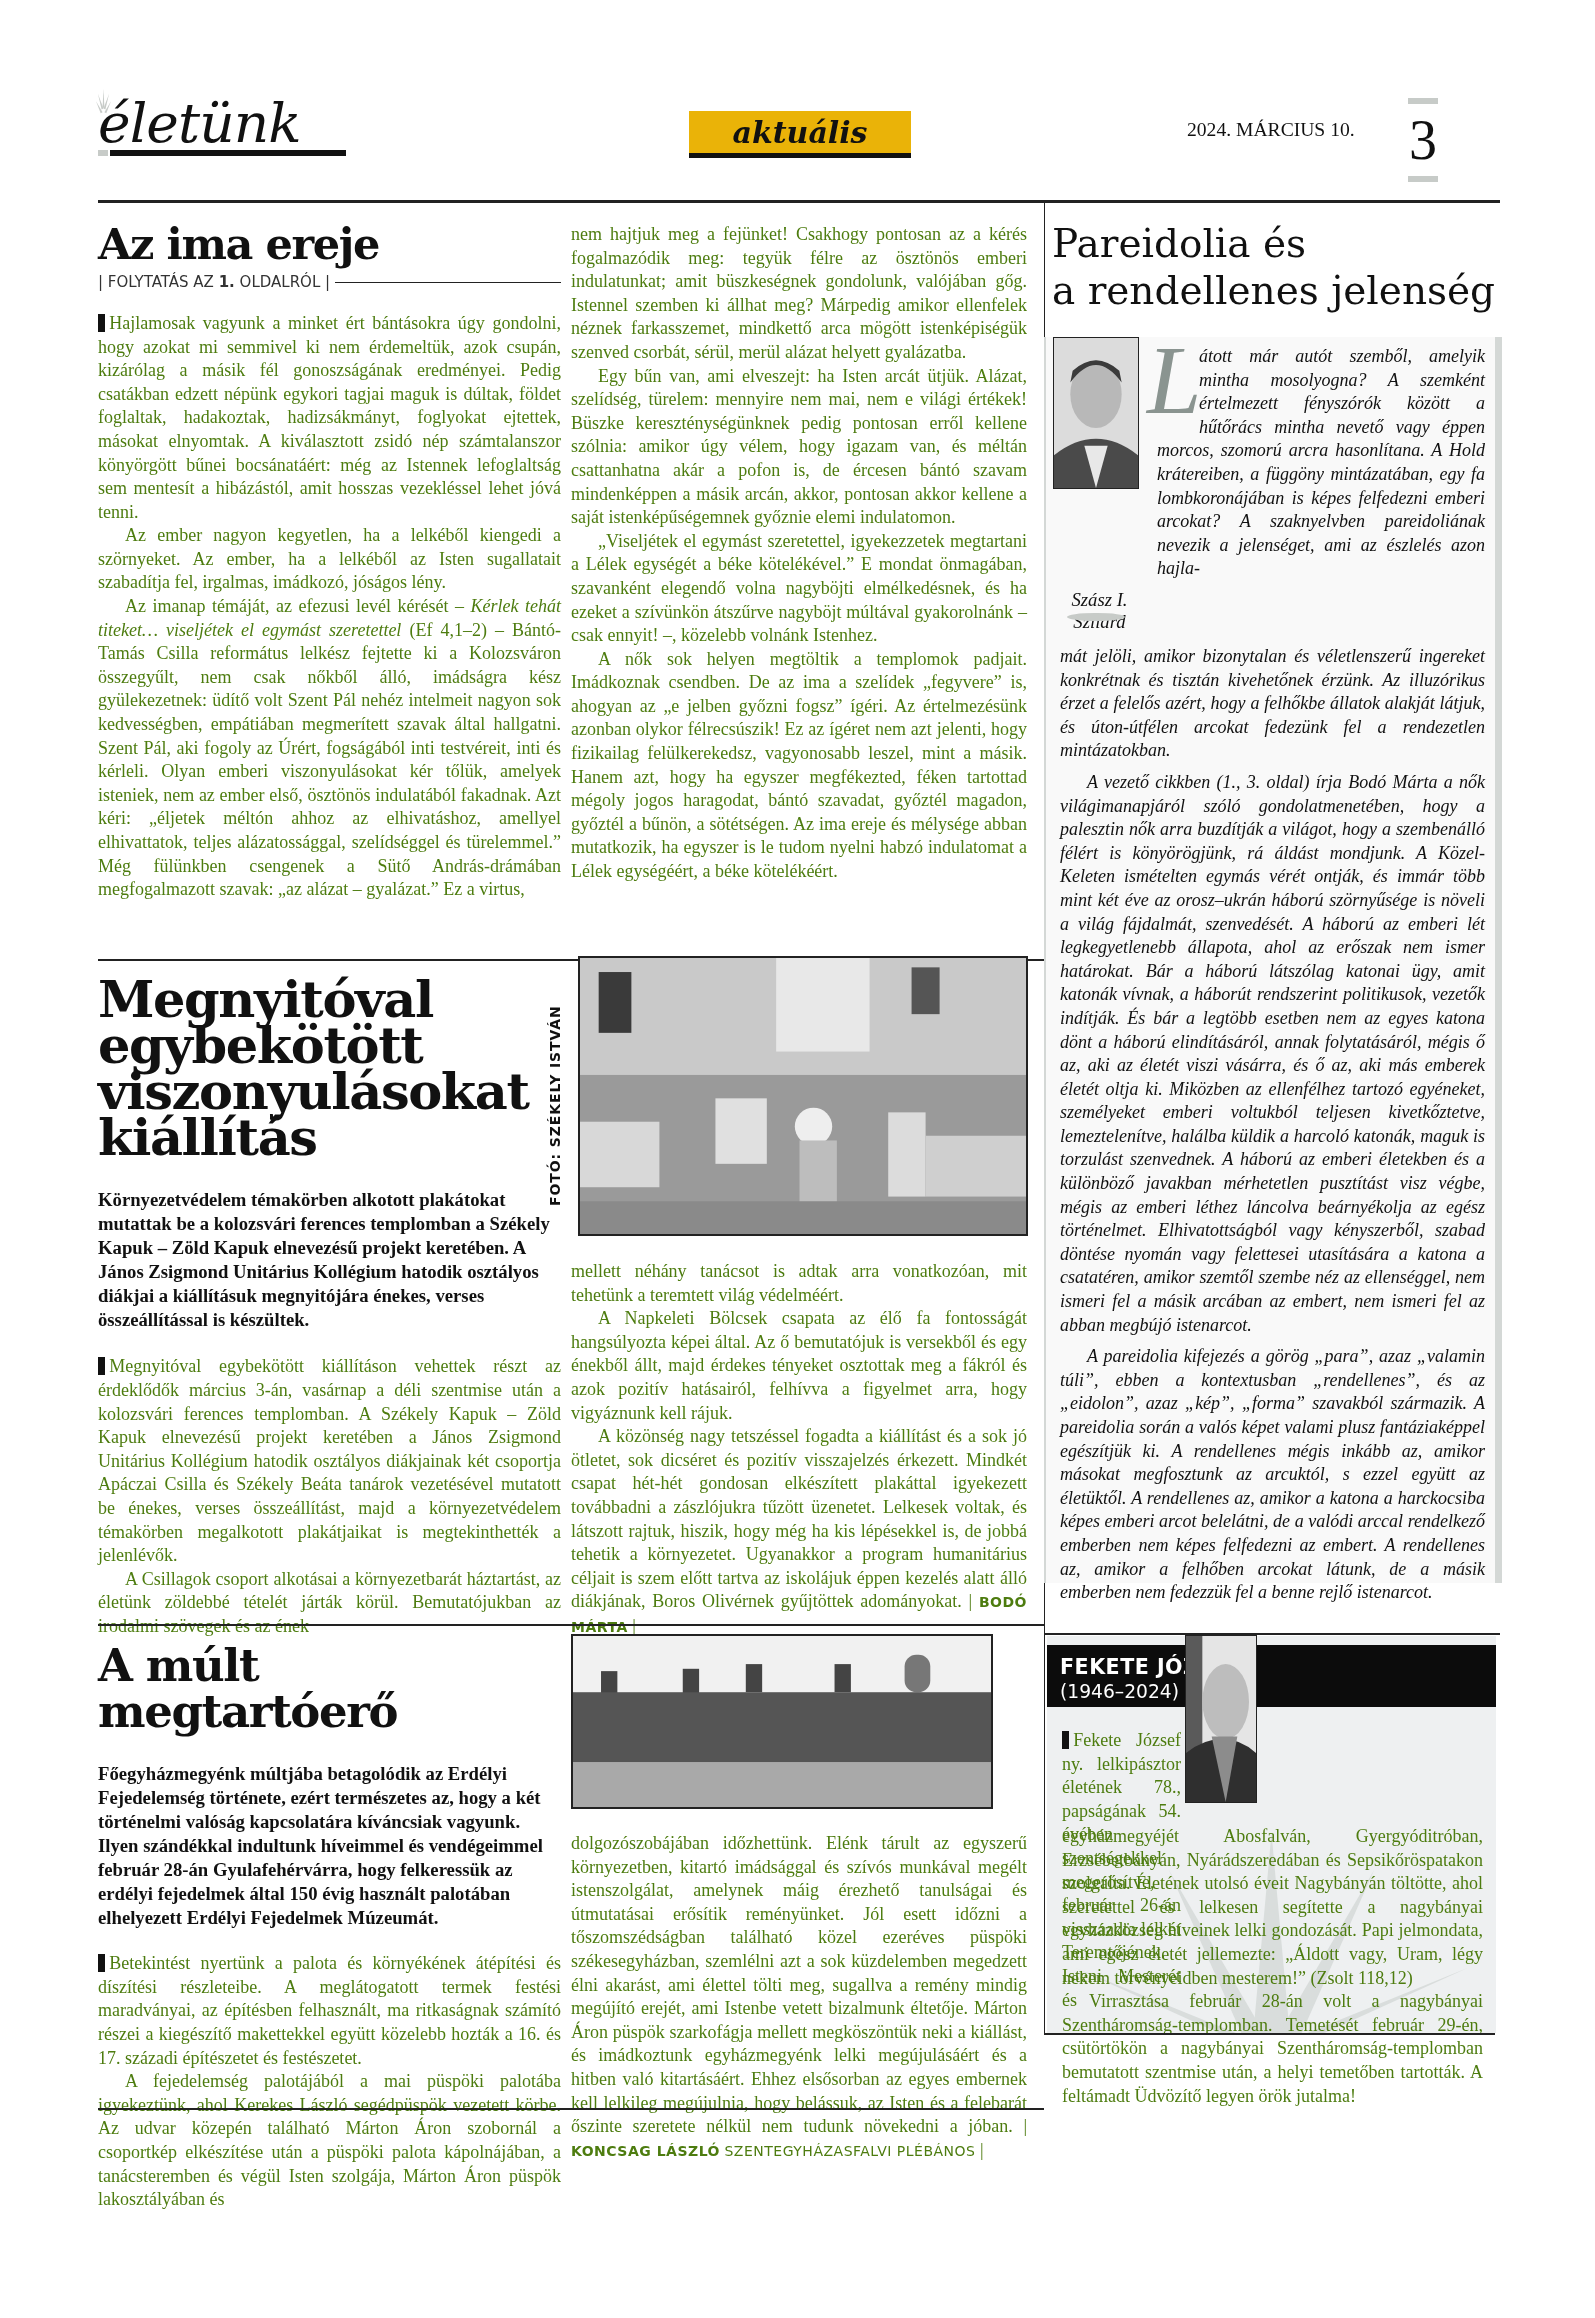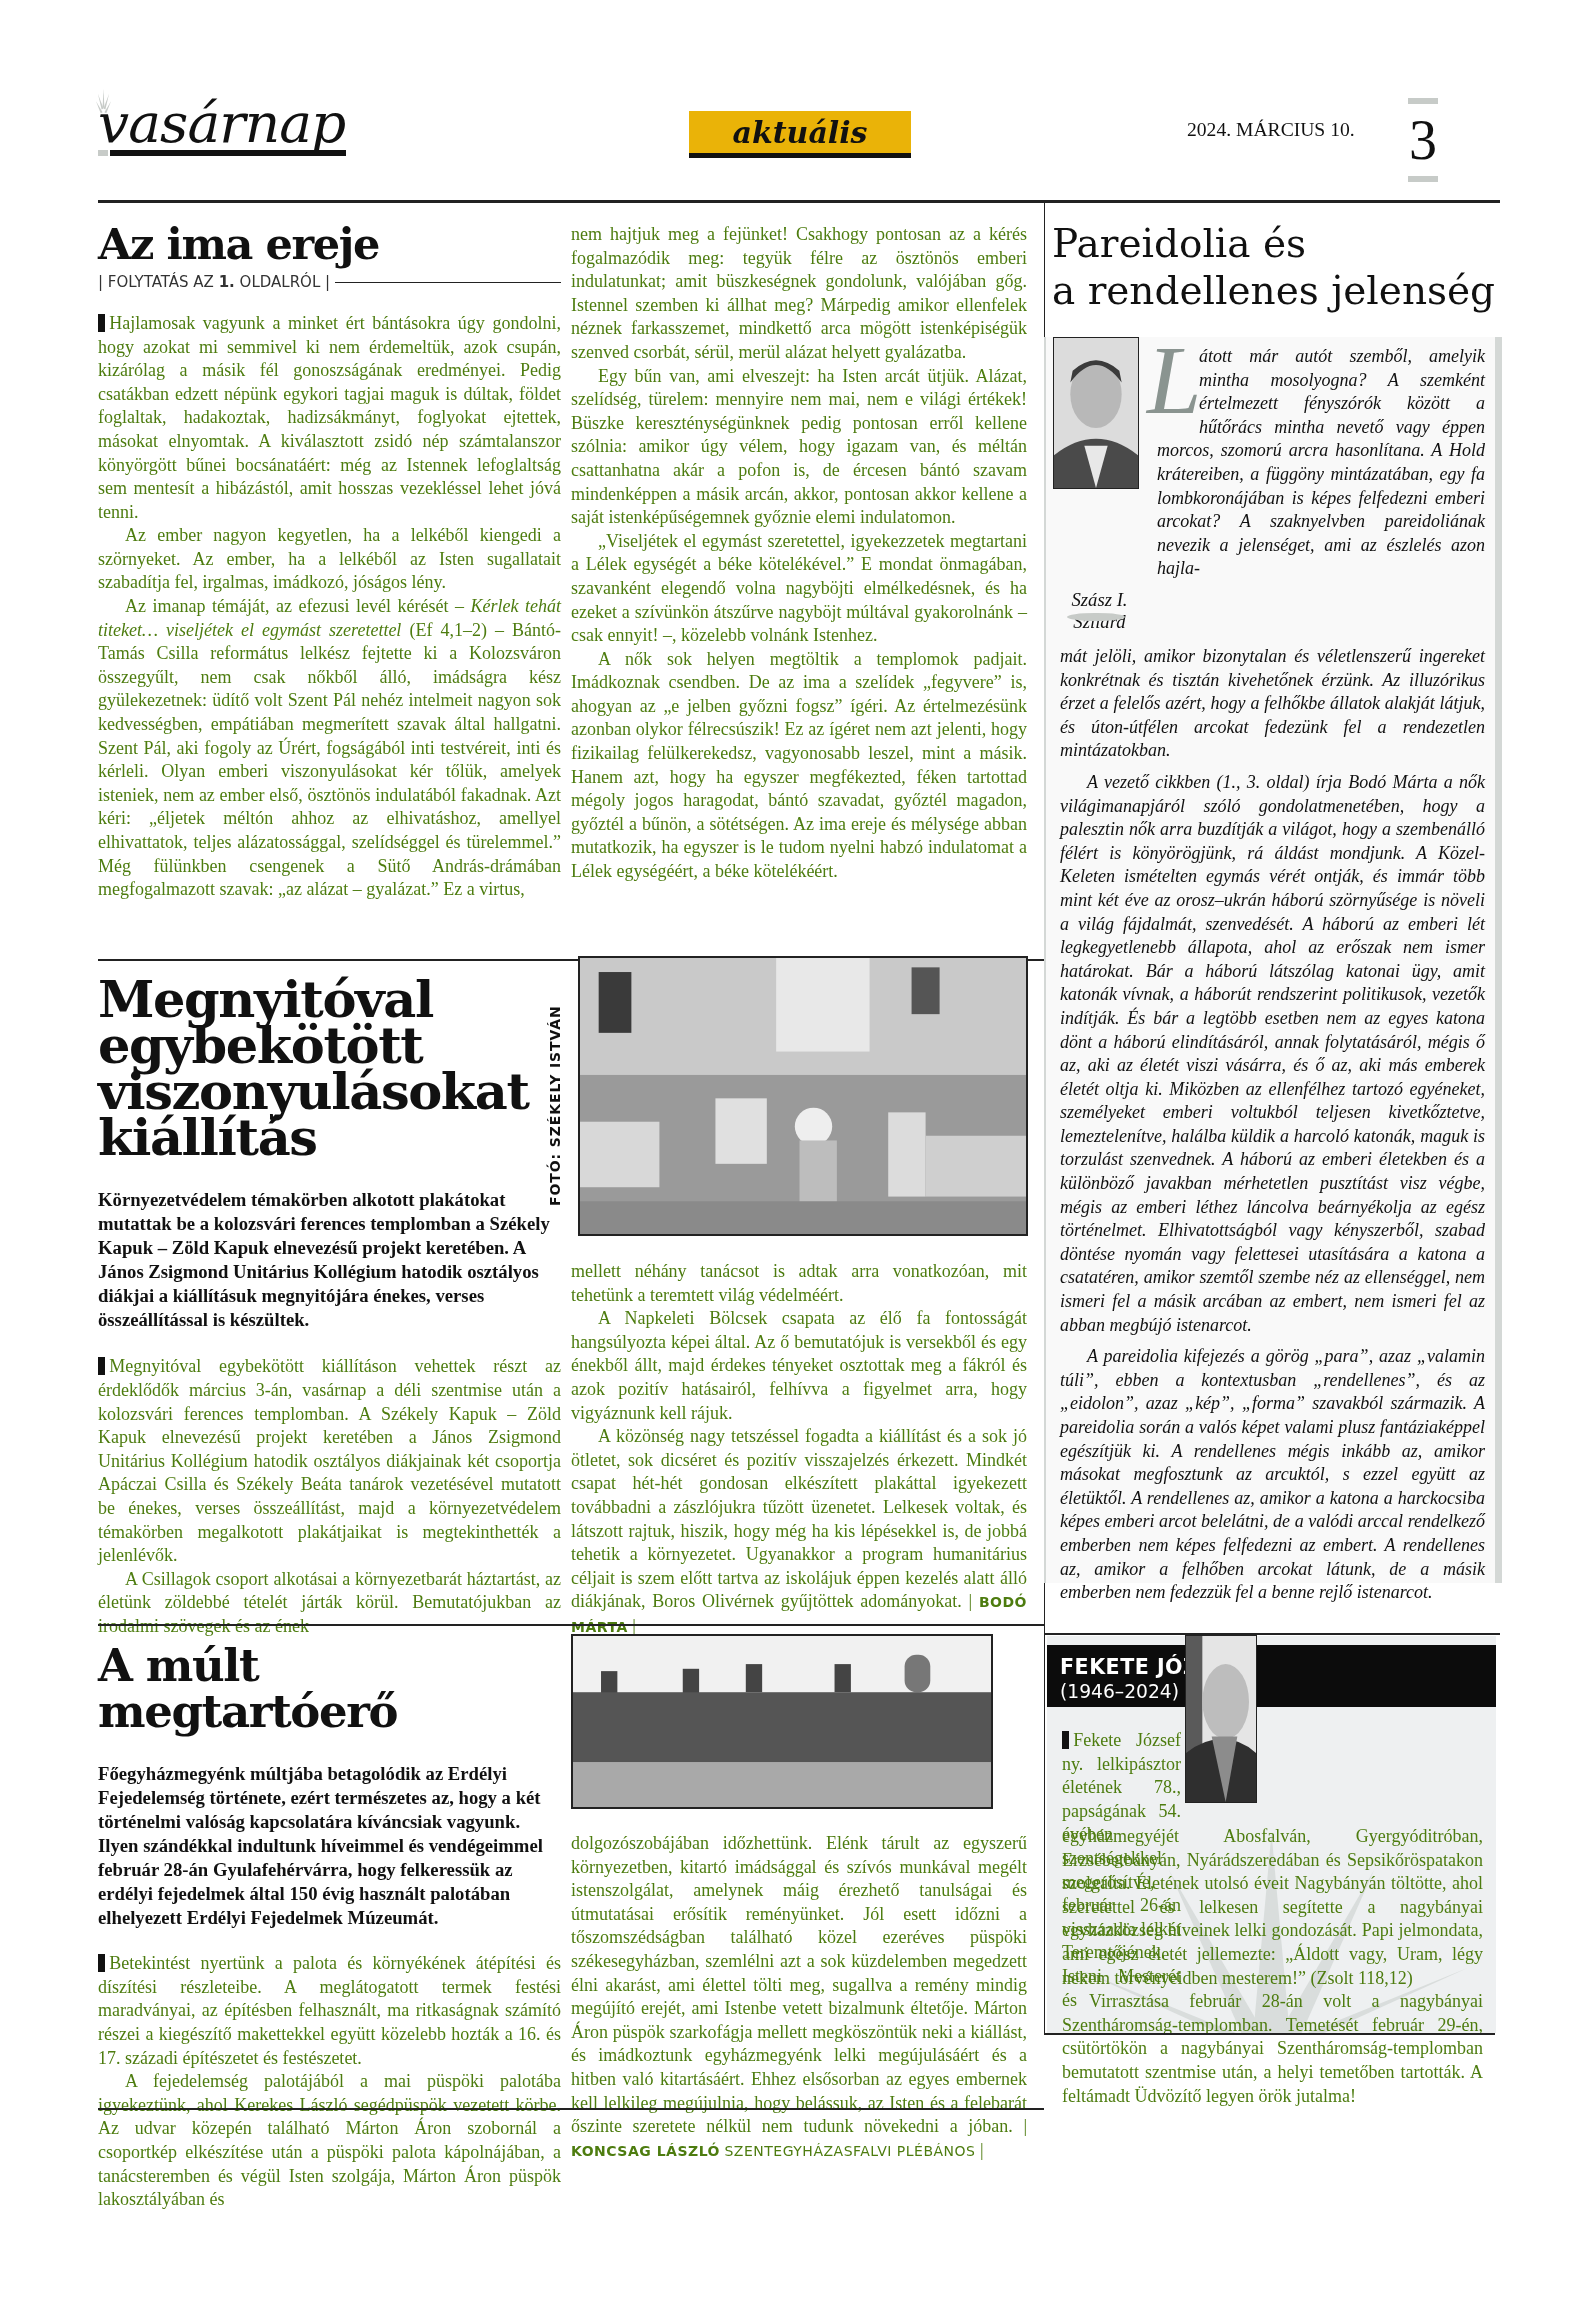--- a/index.html
+++ b/index.html
@@ -43,21 +43,21 @@
 
 <svg class="abs mast-ray" viewBox="0 0 32 60" width="15" height="28">
   <g fill="#c7cbc8">
       <path d="M16 0 L18 40 L14 40 Z"></path>
       <path d="M4 10 L16 42 L12 44 Z"></path>
       <path d="M28 10 L20 44 L16 42 Z"></path>
       <path d="M0 26 L14 50 L10 52 Z"></path>
       <path d="M32 26 L22 52 L18 50 Z"></path>
     </g>
 </svg>
-<div class="abs masthead">vasárnap</div>
+<div class="abs masthead">életünk</div>
 <div class="abs mast-sq"></div>
 <div class="abs mast-bar"></div>
 
 <div class="abs section-box">
   <span class="section-label">aktuális</span>
 </div>
 <div class="abs date">2024. MÁRCIUS 10.</div>
 <div class="abs pagenum-box">
   <span class="pagenum">3</span>
 </div>

